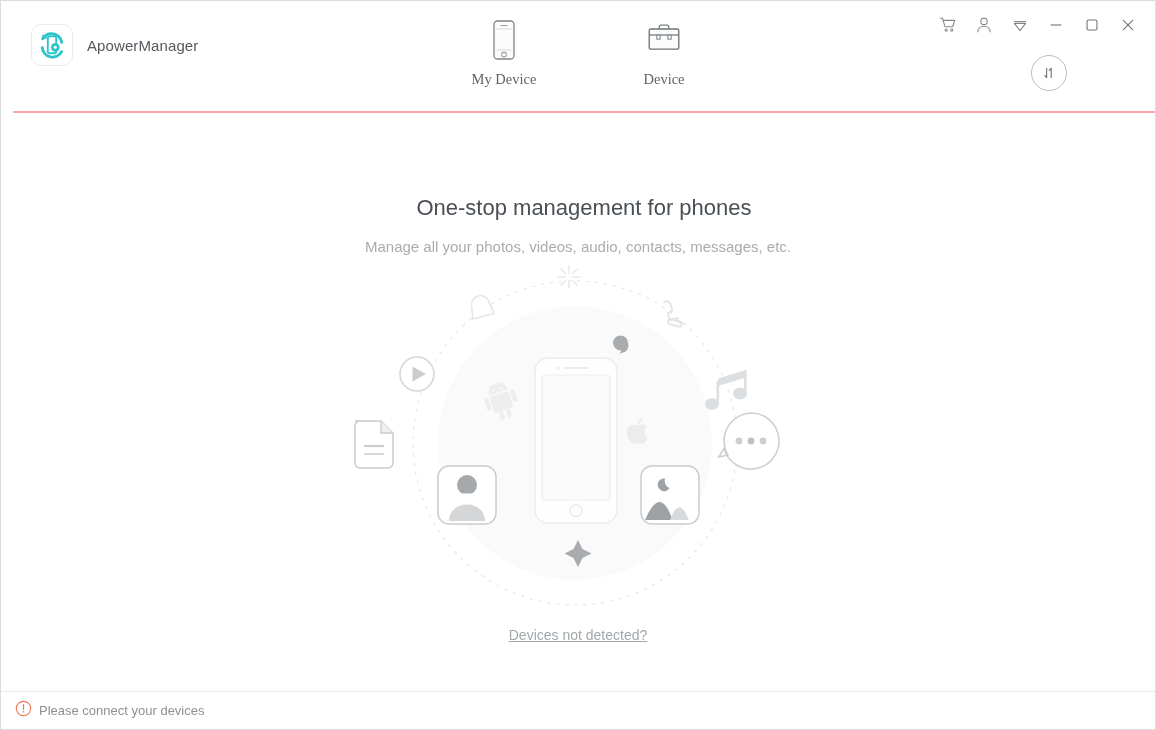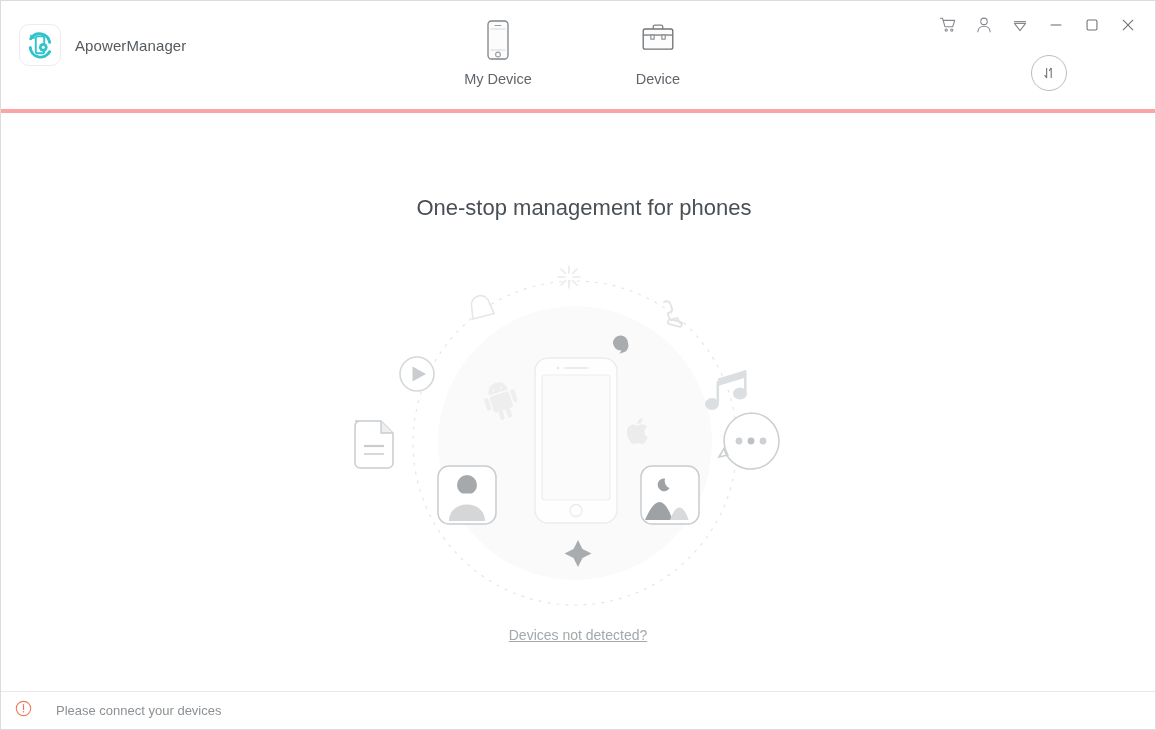--- a/index.html
+++ b/index.html
@@ -16,21 +16,22 @@
     border: 1px solid #dcdcdc;
     display: flex; flex-direction: column;
   }
 
   
   .titlebar {
     position: relative;
     height: 112px;
     flex: 0 0 112px;
     background: #ffffff;
-    border-bottom: 4px solid #fca5a5;
+    border-bottom: 2px solid #fca5a5;
+    margin-left: 12px;
   }
   .brand {
     position: absolute;
     left: 18px; top: 23px;
     display: flex; align-items: center; gap: 14px;
   }
   .brand-logo {
     width: 42px; height: 42px;
     border-radius: 10px;
     background: #ffffff;
@@ -38,21 +39,21 @@
     display: flex; align-items: center; justify-content: center;
   }
   .brand-name {
     font-size: 15px; color: #555a5e; letter-spacing: .1px;
   }
 
   .nav-tabs {
     position: absolute;
     left: 50%; transform: translateX(-50%);
     top: 0; height: 112px;
-    display: flex; align-items: flex-start;
+    display: flex; align-items: flex-start; font-family: Liberation Serif, serif;
   }
   .nav-tab {
     width: 160px; height: 111px;
     display: flex; flex-direction: column;
     align-items: center; justify-content: flex-start;
     padding-top: 18px;
     cursor: pointer;
     position: relative;
   }
   .nav-tab .tab-icon { height: 42px; display:flex; align-items:center; justify-content:center; }
@@ -128,21 +129,21 @@
     text-decoration: underline;
     cursor: pointer;
   }
 
   
   .statusbar {
     flex: 0 0 38px;
     height: 38px;
     border-top: 1px solid #e8e8e8;
     display: flex; align-items: center;
-    padding-left: 14px; gap: 24px;
+    padding-left: 14px; gap: 7px;
     background: #fff;
   }
   .status-text { font-size: 13px; color: #8c9195; }
 </style>
 </head>
 <body>
 
 <div class="app-window">
 
   <div class="titlebar">
@@ -237,20 +238,21 @@
         <path d="M13.4 16.5v-11" stroke="#6e7276" stroke-width="1.2" fill="none"></path>
         <path d="M11.2 8.6l2.2-3.1" stroke="#6e7276" stroke-width="1.2" fill="none"></path>
       </svg>
     </div>
 
   </div>
 
   <div class="main">
 
     <h1 class="headline">One-stop management for phones</h1>
+    <p class="subline">Manage all your photos, videos, audio, contacts, messages, etc.</p>
 
     <div class="illustration">
       <svg width="470" height="350" viewBox="0 0 470 350">
 
         <circle cx="232" cy="180" r="137" fill="#fafafa"></circle>
 
         <circle cx="232" cy="180" r="162" fill="none" stroke="#e4e4e4" stroke-width="1.1" stroke-dasharray="3 6"></circle>
 
         <g>
           <rect x="192" y="95" width="82" height="165" rx="13" fill="#fefefe" stroke="#ececec" stroke-width="1.4"></rect>

